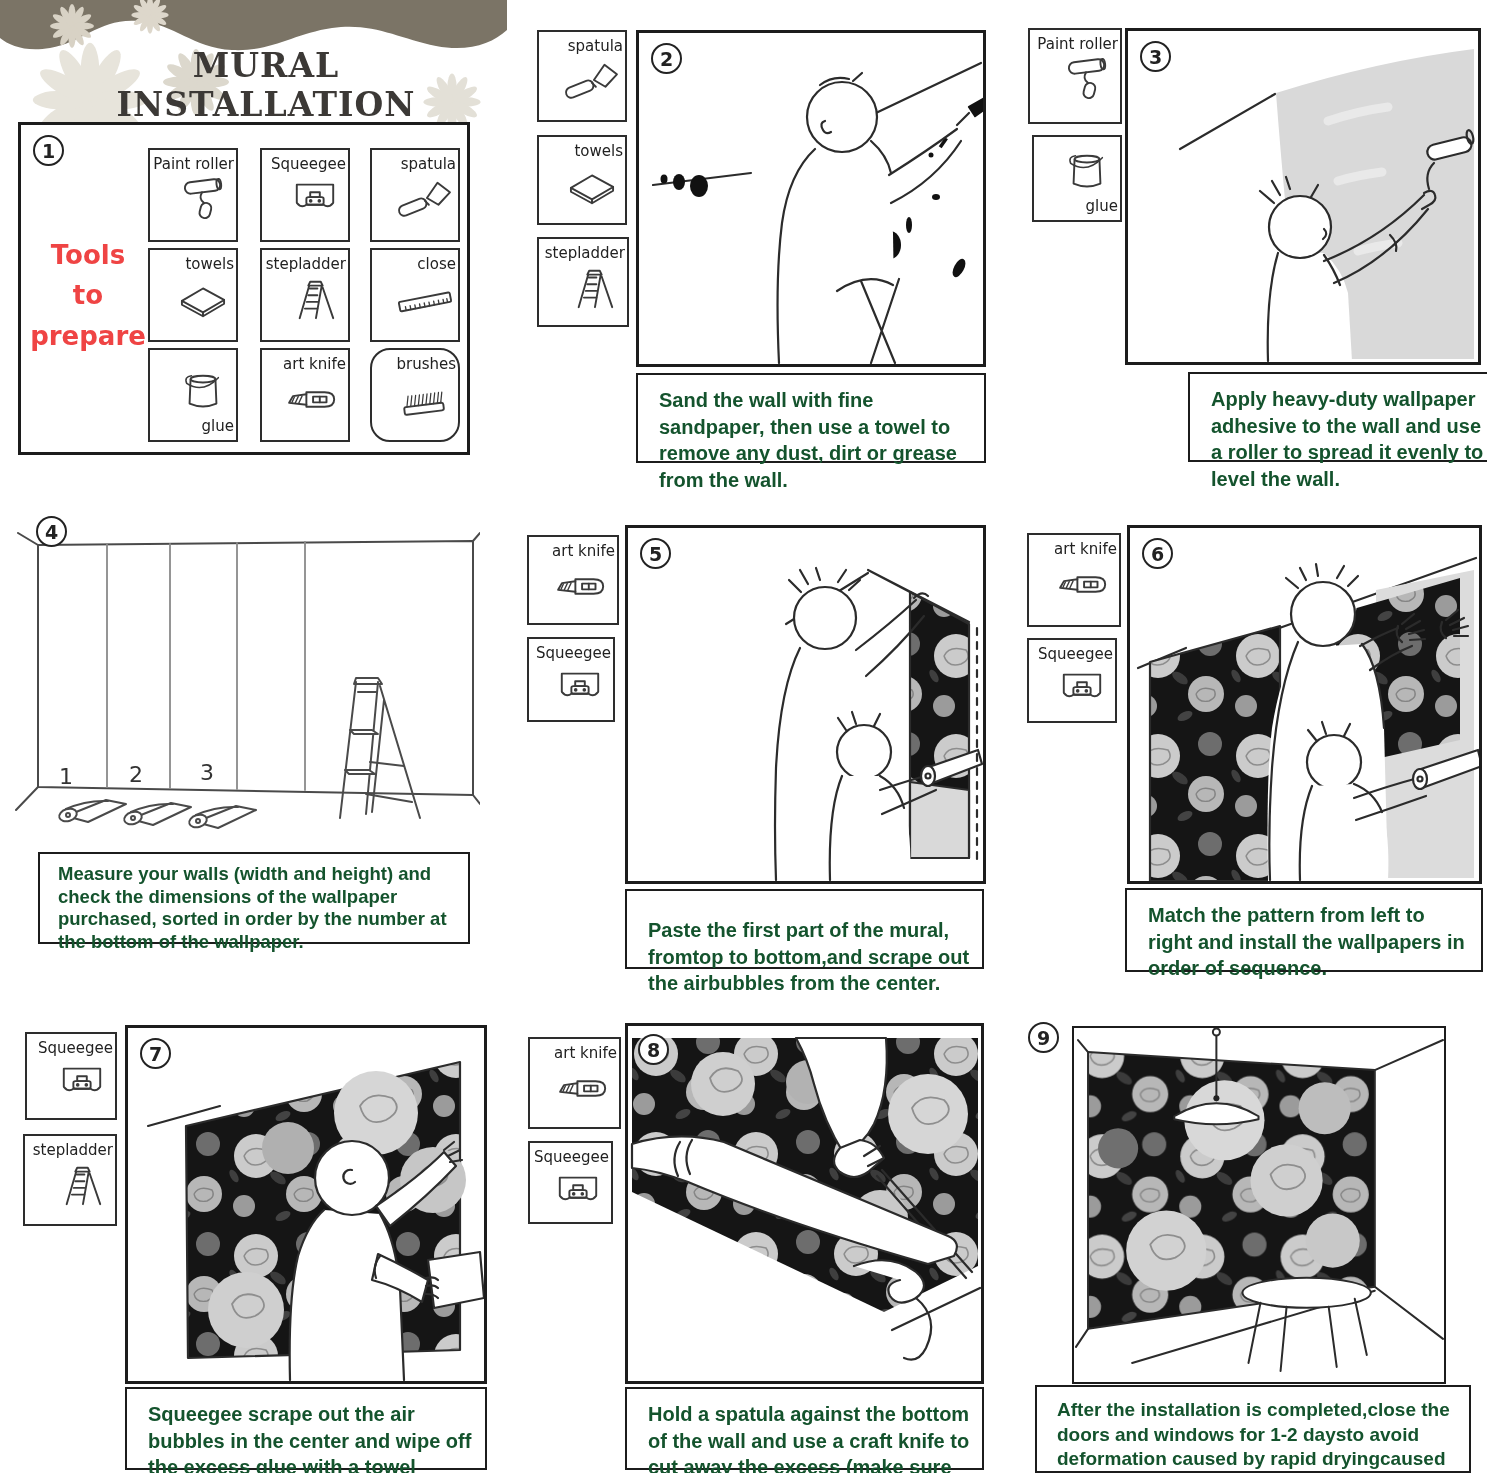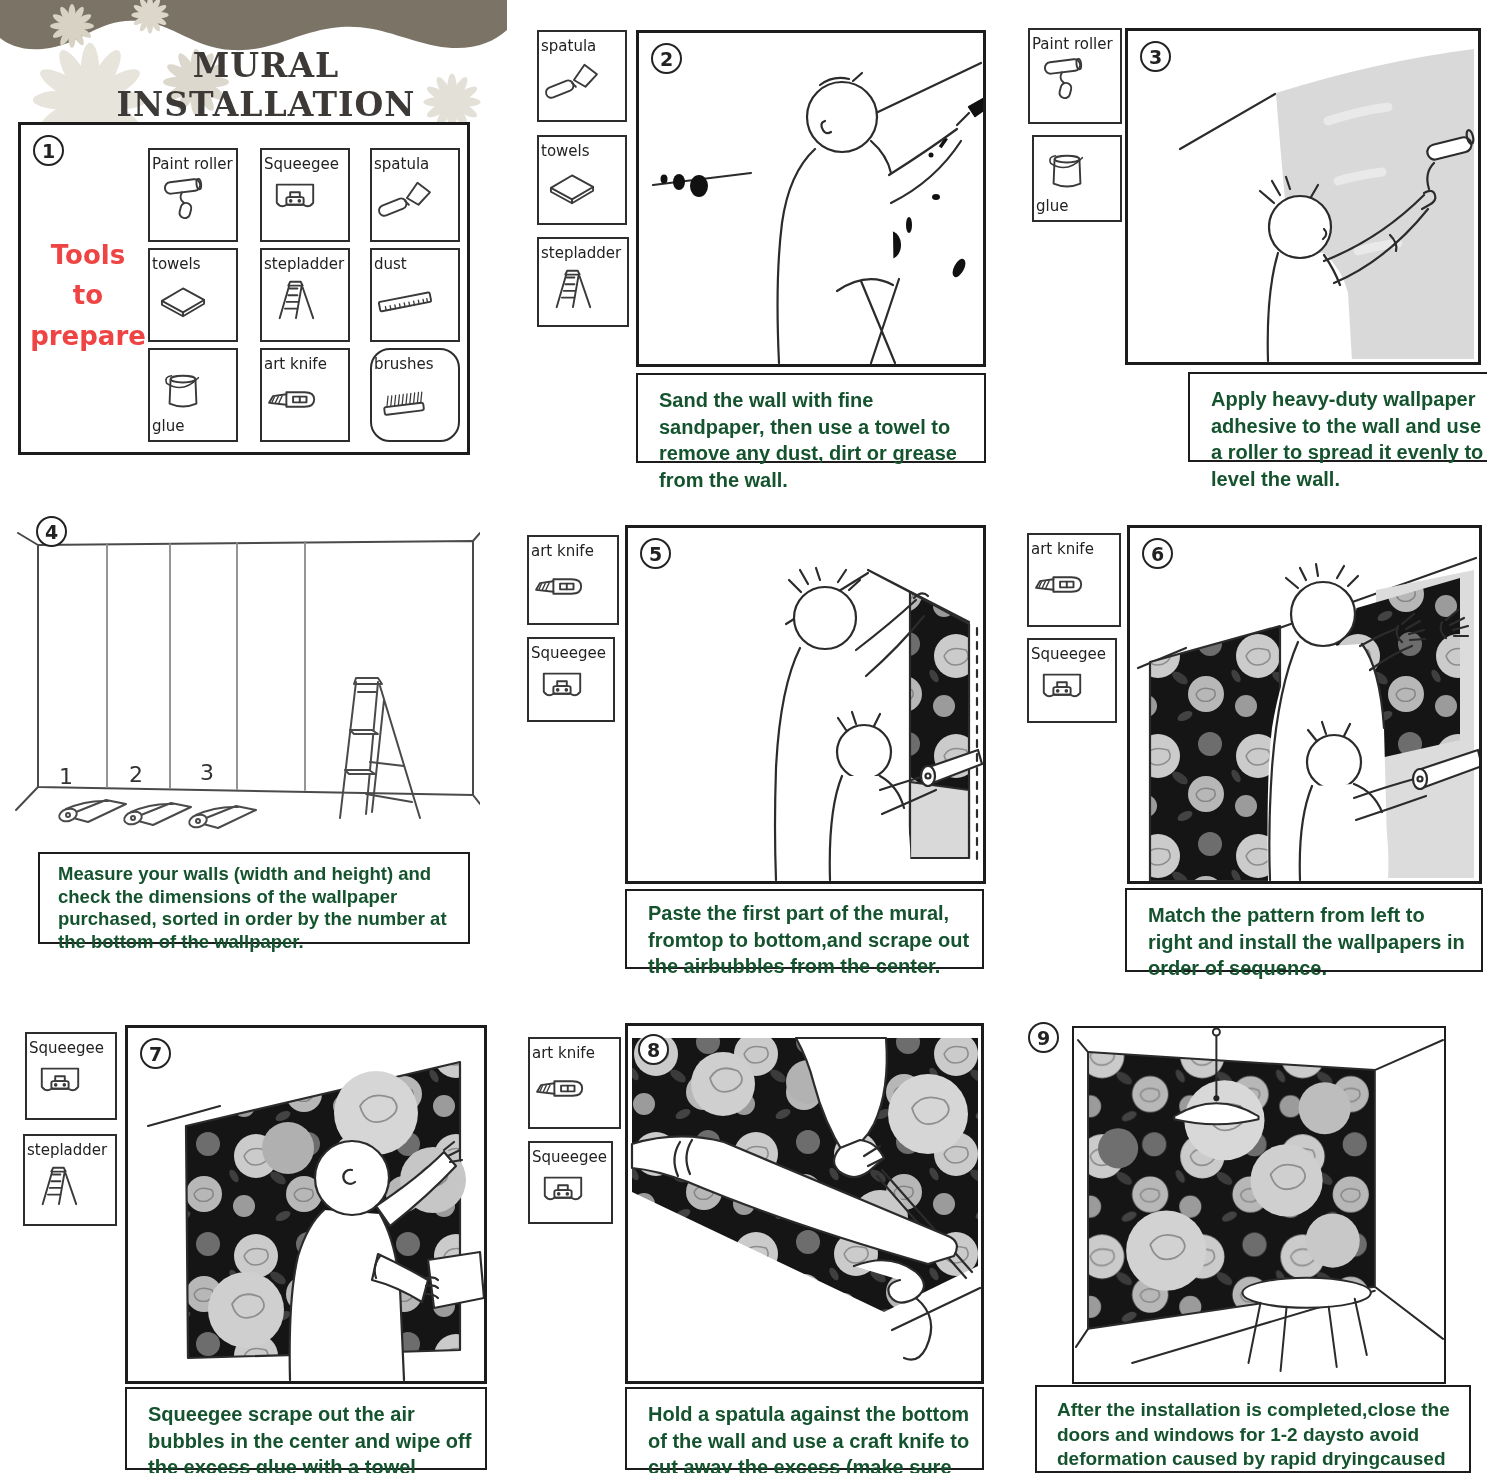--- a/index.html
+++ b/index.html
@@ -12,21 +12,21 @@
   .box{position:absolute;border:3px solid #1c1c1c;background:#fff;box-sizing:border-box;overflow:hidden;}
   .caption{position:absolute;border:2.5px solid #1c1c1c;background:#fff;box-sizing:border-box;
            font-size:20px;font-weight:600;line-height:1.33;color:#14532d;
            padding:12px 10px 6px 21px;}
   .caption.small{font-size:18.5px;line-height:1.22;padding:9px 8px 4px 18px;}
   .caption.mid{font-size:19px;line-height:1.3;padding:11px 8px 4px 20px;}
   .num{position:absolute;width:31px;height:31px;border:2.5px solid #222;border-radius:50%;
        background:#fff;display:flex;align-items:center;justify-content:center;
        font-family:"DejaVu Sans",sans-serif;font-size:19px;font-weight:bold;color:#222;z-index:5;box-sizing:border-box;}
   .toolbox{position:absolute;border:2px solid #2d2d2d;background:#fff;box-sizing:border-box;
-           display:flex;flex-direction:column;align-items:flex-start;justify-content:flex-start;
+           display:flex;flex-direction:column;align-items:flex-end;justify-content:flex-start;
            padding:5px 2px 2px 2px;}
   .toolbox.lb{flex-direction:column-reverse;justify-content:flex-start;padding:2px 2px 5px 2px;}
   .tlabel{font-family:"DejaVu Sans",sans-serif;font-size:15px;color:#222;white-space:nowrap;}
   .ticon{width:62px;height:46px;flex:0 0 auto;margin-top:3px;}
   .toolbox.lb .ticon{margin-top:0;margin-bottom:1px;}
   .p1label{position:absolute;text-align:center;font-family:"DejaVu Sans",sans-serif;
            font-weight:bold;font-size:26px;color:#ef4444;line-height:1.55;}
   .illu{position:absolute;inset:0;width:100%;height:100%;}
   .free-illu{position:absolute;}
 </style>
@@ -118,21 +118,21 @@
       <div class="tlabel">stepladder</div>
       <svg class="ticon" viewBox="0 0 60 48">
           <g stroke="#3a3a3a" stroke-width="2" fill="none" stroke-linecap="round" stroke-linejoin="round">
         <path d="M25 6 h11 l2 4 h-15 z"></path>
             <path d="M24 10 L14 44 M37 10 L31 44 M38 12 L49 44"></path>
             <path d="M19.5 34 h13 M21.5 27 h11 M23 20 h9.5 M24.5 13 h8"></path>
           </g>
         </svg>
     </div>
     <div class="toolbox" style="left:349px;top:123px;width:90px;height:94px;">
-      <div class="tlabel">dust</div>
+      <div class="tlabel">close</div>
       <svg class="ticon" viewBox="0 0 60 48">
           <g stroke="#3a3a3a" stroke-width="2" fill="none" stroke-linecap="round" stroke-linejoin="round">
         <g transform="rotate(-11 30 27)">
               <rect x="3" y="22" width="54" height="10" rx="1.5"></rect>
               <path d="M9 32 v-4 M14 32 v-4 M19 32 v-4 M24 32 v-4 M29 32 v-4 M34 32 v-4 M39 32 v-4 M44 32 v-4 M49 32 v-4 M53 32 v-4" stroke-width="1.4"></path>
             </g>
           </g>
         </svg>
     </div>
 
@@ -377,21 +377,21 @@
         <path d="M214 248 Q200 282 202 353 L282 353 Q284 306 276 278 Q268 256 252 248 Z" fill="#fff" stroke="none"></path>
         <path d="M214 248 Q200 282 202 352 M252 248 Q270 258 276 280"></path>
         <path d="M252 262 Q282 252 304 246 M254 286 Q286 272 308 262"></path>
         <path d="M298 240 L350 222 L354 236 L302 256 Z" fill="#fff"></path>
         <ellipse cx="300" cy="248" rx="7" ry="10" fill="#fff"></ellipse>
         <circle cx="300" cy="248" r="2.5"></circle>
         <path d="M349 100 L349 338" stroke-dasharray="7 7"></path>
       </g>
     </svg>
   </div>
-  <div class="caption" style="left:625px;top:889px;width:359px;height:80px;padding-top:9px;">Paste the first part of the mural, fromtop to bottom,and scrape out the airbubbles from the center.</div>
+  <div class="caption" style="left:625px;top:889px;width:359px;height:80px;padding-top:26px;">Paste the first part of the mural, fromtop to bottom,and scrape out the airbubbles from the center.</div>
 
   <div class="toolbox" style="left:1027px;top:533px;width:94px;height:94px;">
     <div class="tlabel">art knife</div>
     <svg class="ticon" viewBox="0 0 60 48">
         <g stroke="#3a3a3a" stroke-width="2" fill="none" stroke-linecap="round" stroke-linejoin="round">
       <path d="M21 17 H40 Q50 17 50 24.5 Q50 32 40 32 H21 Z"></path>
           <path d="M21 19 L7 21 L3 28 L21 30"></path>
           <path d="M8.5 22 l-2.5 5.5 M12.5 21.5 l-3 6.5 M16.5 21 l-3.5 7.5" stroke-width="1.4"></path>
           <rect x="28" y="21.5" width="14" height="6"></rect>
           <path d="M35 21.5 v6"></path>

